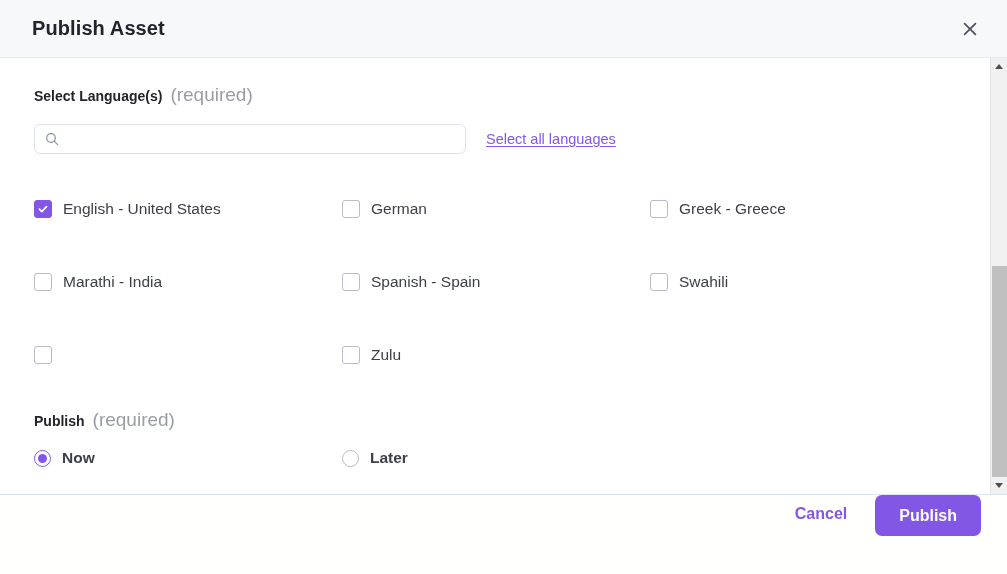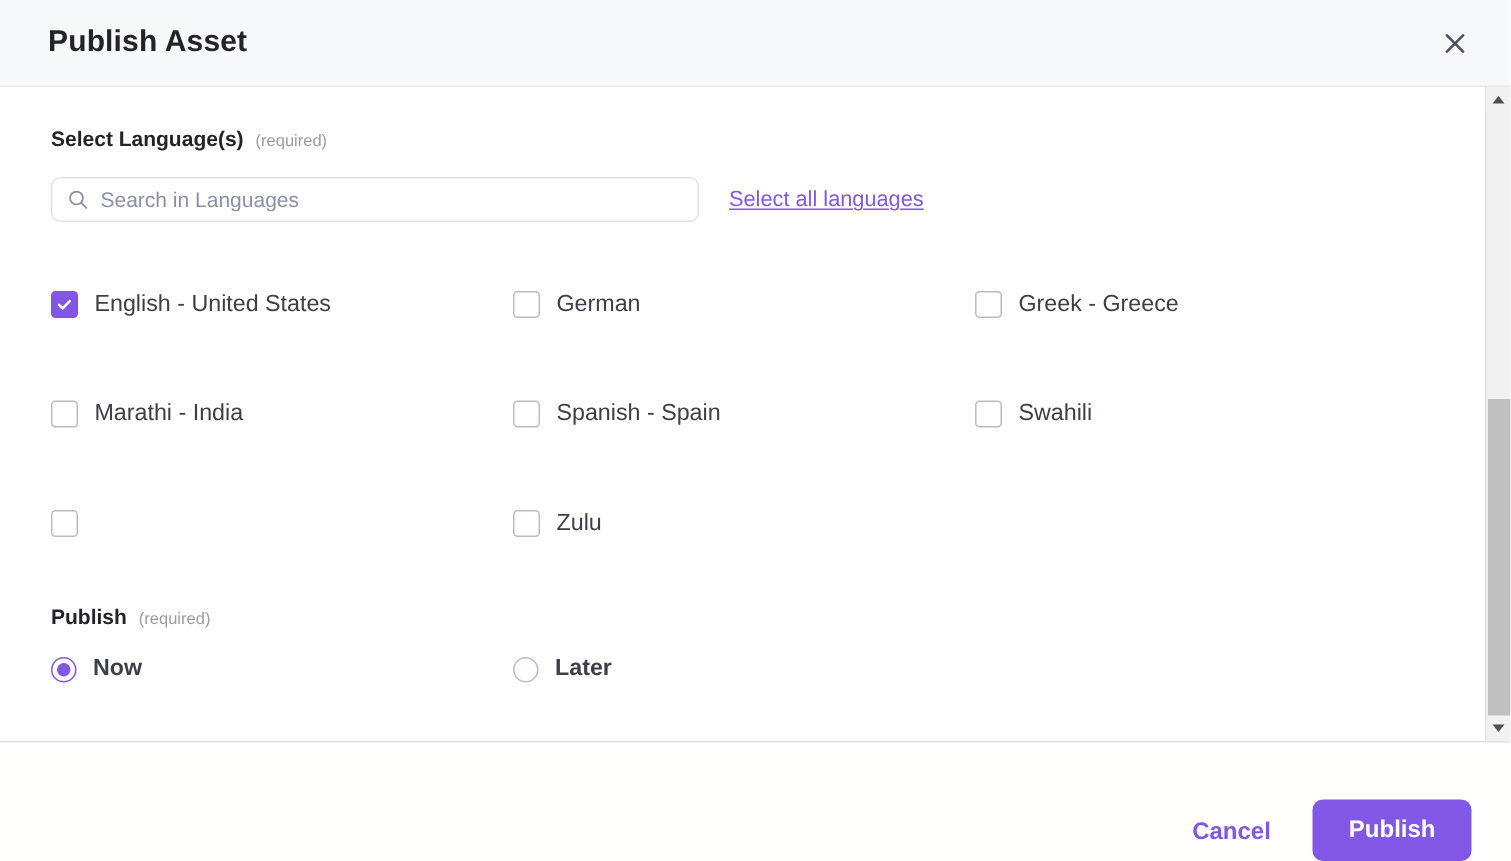--- a/index.html
+++ b/index.html
@@ -79,21 +79,21 @@
     align-items: baseline;
     gap: 8px;
   }
   .section-label .strong {
     font-weight: bold;
     color: #23242b;
   }
   .section-label .req {
     font-weight: normal;
     color: #9a9da6;
-    font-size: 11px;
+    font-size: 19px;
   }
 
   
   .search-row {
     display: flex;
     align-items: center;
     gap: 20px;
     margin-bottom: 26px;
   }
   .search-box {
@@ -239,21 +239,21 @@
     cursor: pointer;
   }
 
   
   .dialog-footer {
     height: 80px;
     min-height: 80px;
     border-top: 1px solid #dde4ef;
     background: #fffffd;
     display: flex;
-    align-items: flex-end;
+    align-items: flex-start;
     justify-content: flex-end;
     padding: 0 26px 0 0;
     box-sizing: border-box;
     gap: 22px;
   }
   .btn-cancel {
     background: transparent;
     border: none;
     color: #8257e5;
     font-family: "Liberation Sans", sans-serif;
@@ -301,21 +301,20 @@
       </div>
 
       <div class="search-row">
         <div class="search-box">
           <span>
             <svg width="14" height="14" viewBox="0 0 14 14" aria-hidden="true">
               <circle cx="6" cy="6" r="4.3" fill="none" stroke="#8a90a6" stroke-width="1.2"></circle>
               <path d="M9.2 9.2 L12.6 12.6" stroke="#8a90a6" stroke-width="1.2" stroke-linecap="round"></path>
             </svg>
           </span>
-          <input class="search-input" type="text" placeholder="Search in Languages" style="">
         </div>
         <a class="select-all-link">Select all languages</a>
       </div>
 
       <div class="lang-grid">
         <div class="lang-item">
           <span class="cb checked">
             <svg width="12" height="12" viewBox="0 0 12 12" aria-hidden="true">
               <path d="M2.4 6.2 L4.8 8.6 L9.5 3.7" fill="none" stroke="#ffffff" stroke-width="1.7" stroke-linecap="round" stroke-linejoin="round"></path>
             </svg>

